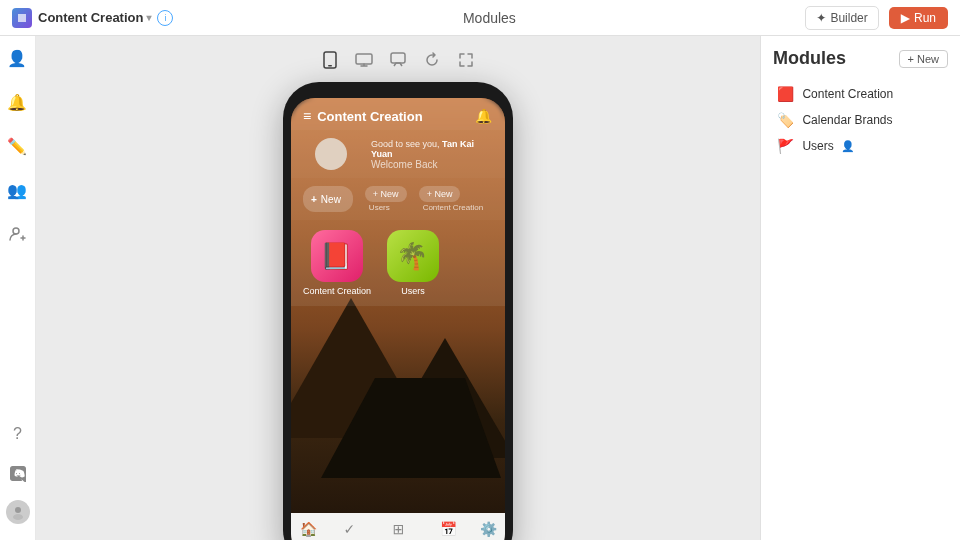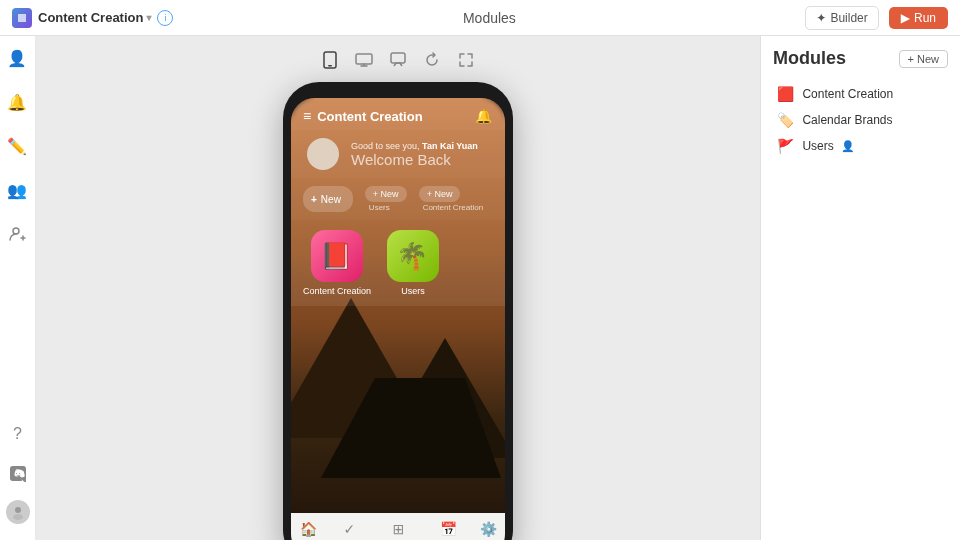--- a/index.html
+++ b/index.html
@@ -258,22 +258,22 @@
       font-size: 14px;
       color: #fff;
     }
 
     
     .user-greeting {
       position: relative;
       z-index: 2;
       display: flex;
       align-items: center;
-      gap: 12px;
-      padding: 8px 16px;
+      gap: 24px;
+      padding: 8px 24px;
       background: rgba(255,255,255,0.12);
     }
     .user-avatar {
       width: 32px;
       height: 32px;
       border-radius: 50%;
       background: #e0d0c0;
       flex-shrink: 0;
     }
 
@@ -514,21 +514,21 @@
             <span class="bell-icon">🔔</span>
           </div>
 
           <div class="user-greeting">
             <div class="user-avatar"></div>
             <div>
               <div style="font-size:9px;color:rgba(255,255,255,0.85)">
                 <span>Good to see you,</span>
                 <span style="font-weight:bold;color:#fff">Tan Kai Yuan</span>
               </div>
-              <div style="font-size:15px;color:rgba(255,255,255,0.7)">Welcome Back</div>
+              <div style="font-size:10px;color:rgba(255,255,255,0.7)">Welcome Back</div>
             </div>
           </div>
 
           <div class="quick-actions">
             <div class="quick-action-btn">
               <span class="plus-icon">+</span>
               <span>New</span>
               <br>
             </div>
             <div style="display:flex;flex-direction:column;align-items:flex-start">

